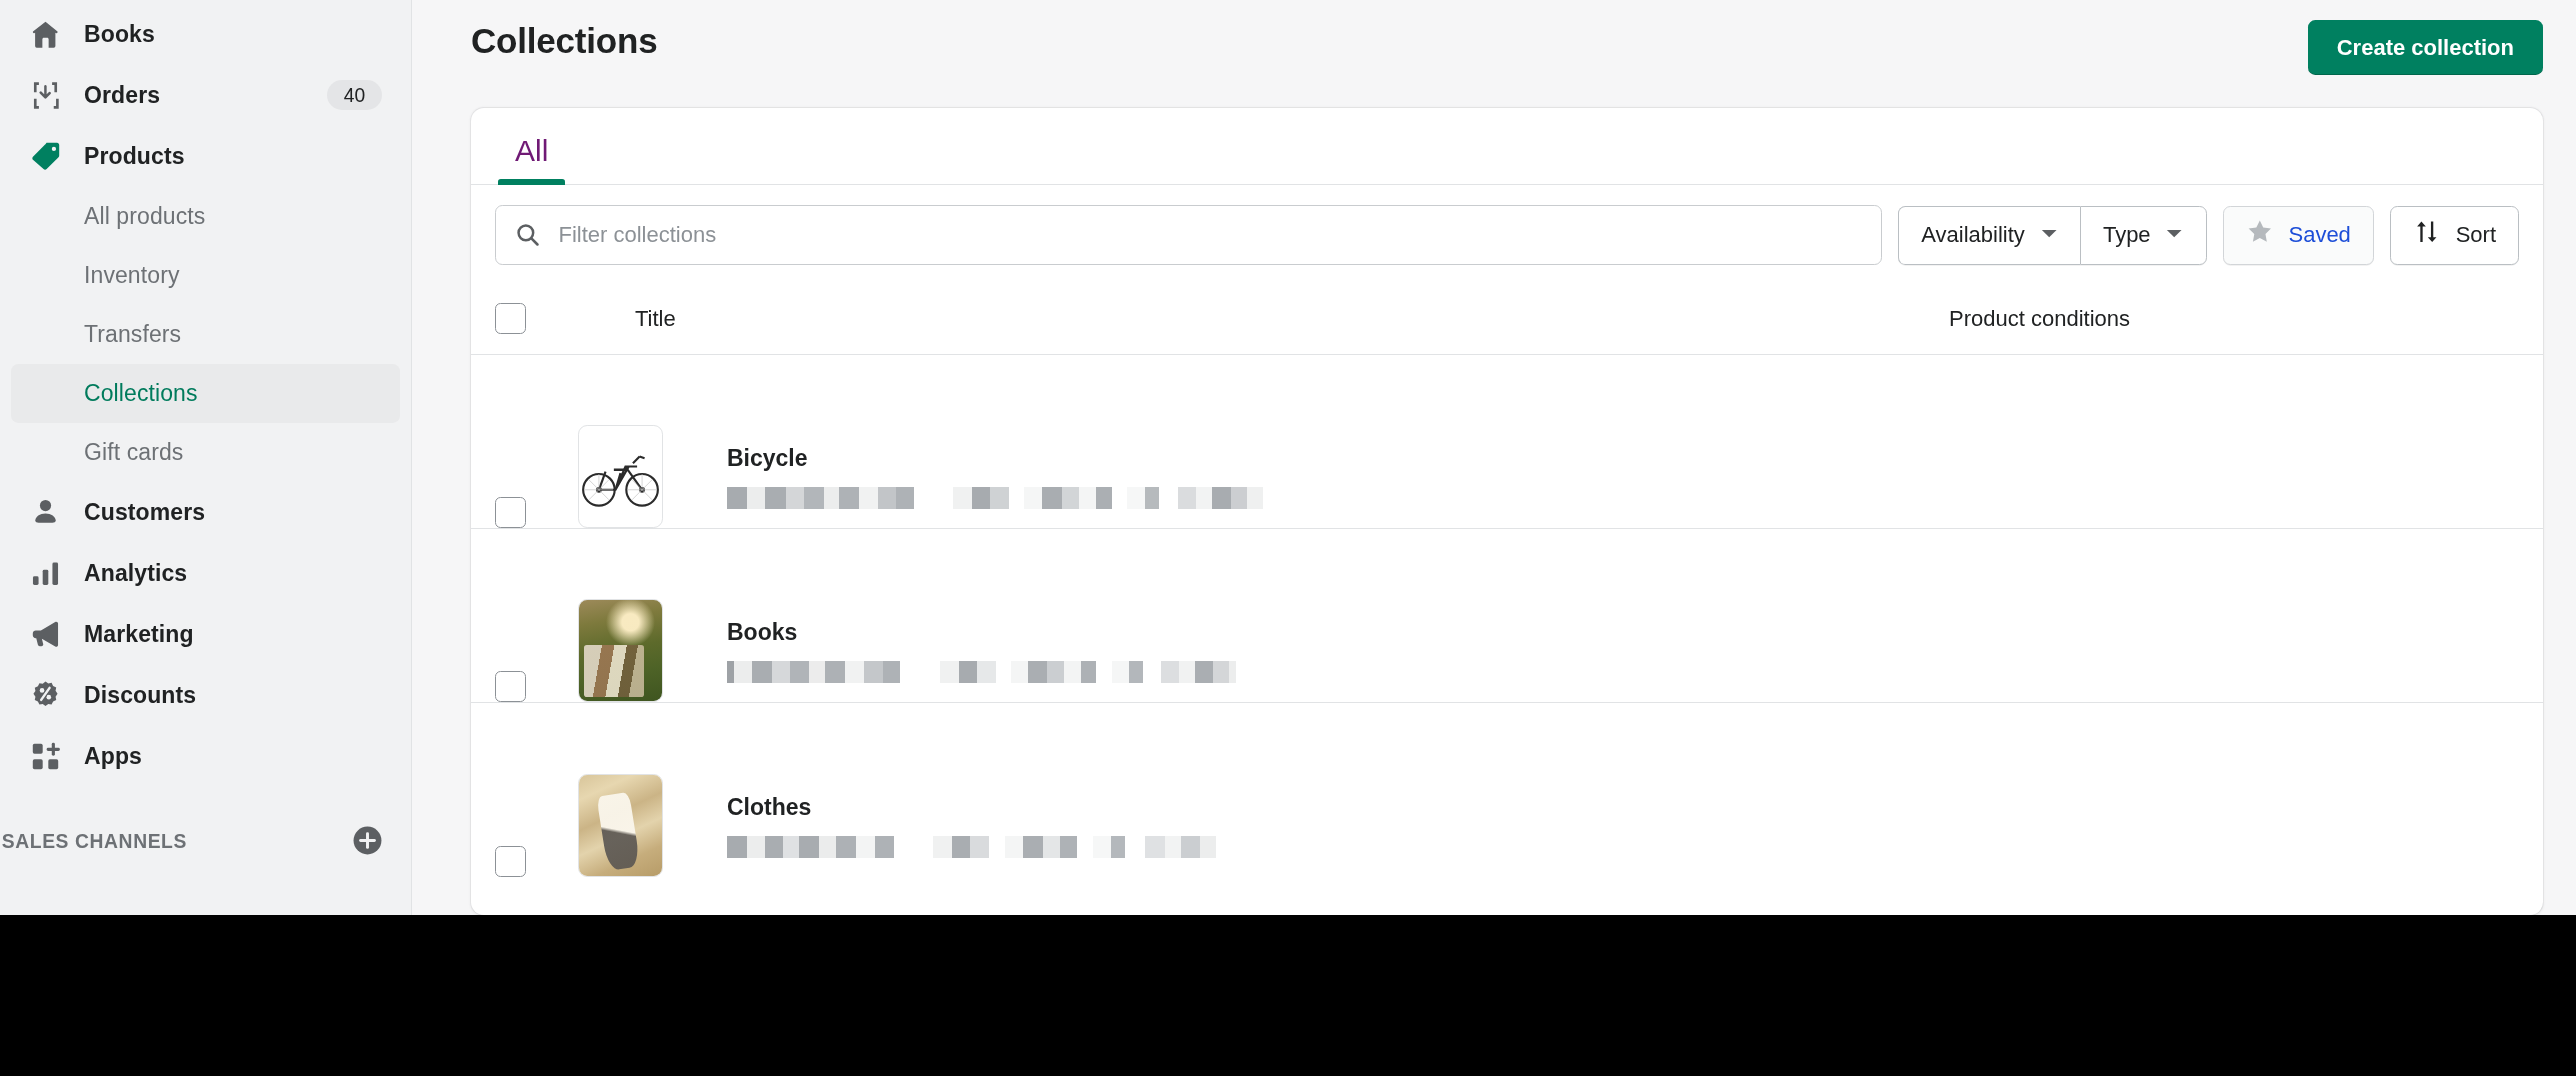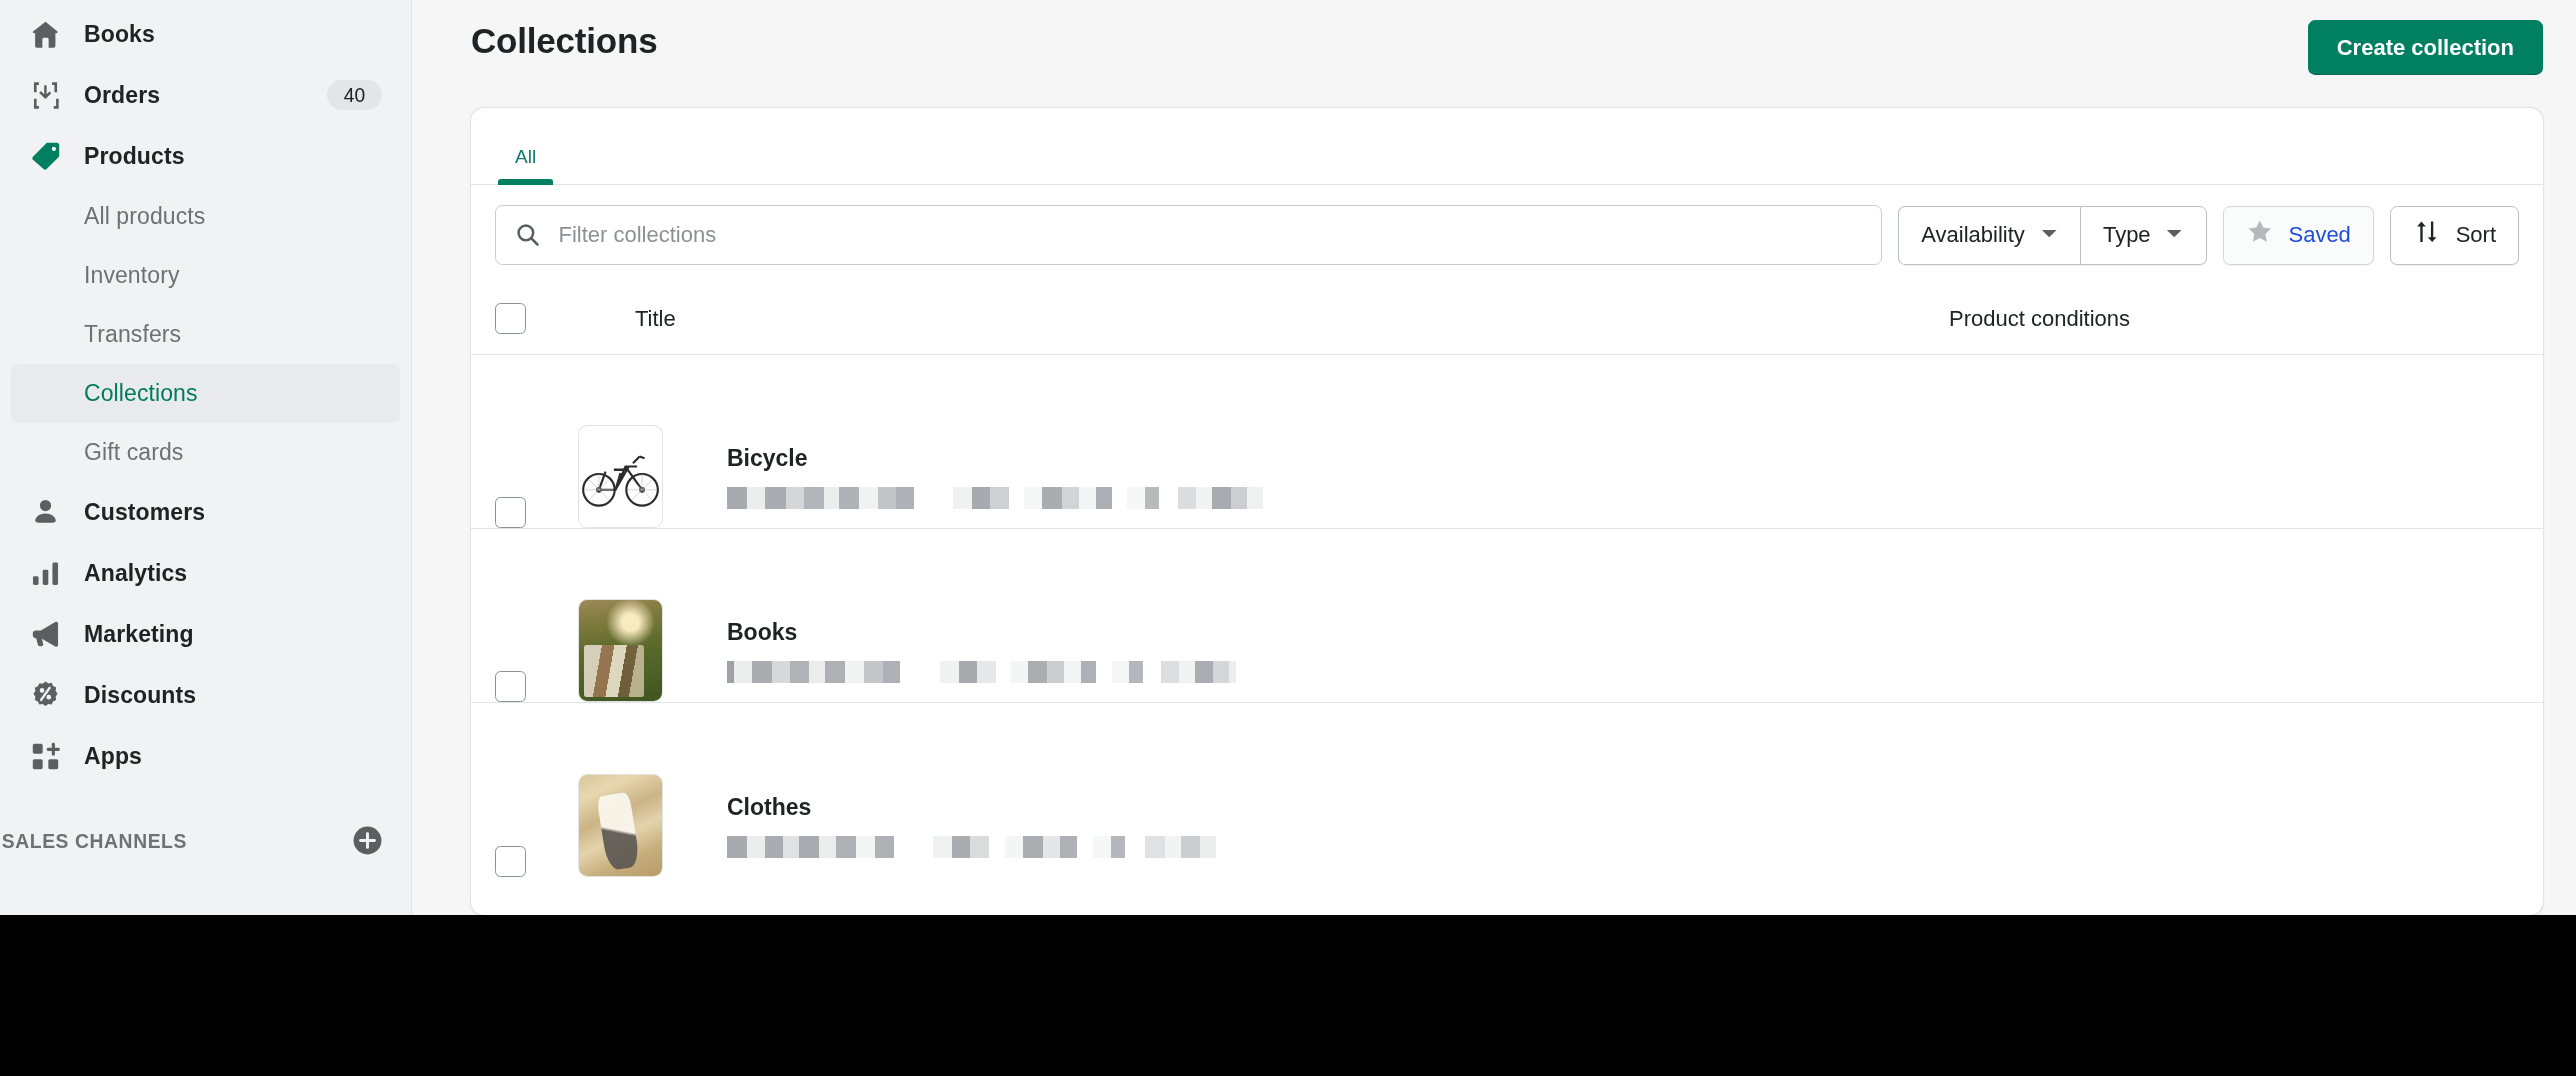--- a/index.html
+++ b/index.html
@@ -161,22 +161,22 @@
   #tabs {
     display: flex;
     align-items: flex-end;
     height: 77px;
     border-bottom: 0.9px solid #e1e3e5;
     padding-left: 20px;
   }
   .tab {
     position: relative;
     padding: 0 24px 18.4px 24px;
-    font-size: 19px;
-    color: #0f766e;
+    font-size: 30px;
+    color: #701a75;
     cursor: pointer;
     line-height: 1;
   }
   .tab.active::after {
     content: "";
     position: absolute;
     left: 7.3px;
     right: 7.3px;
     bottom: -0.9px;
     height: 5.5px;

